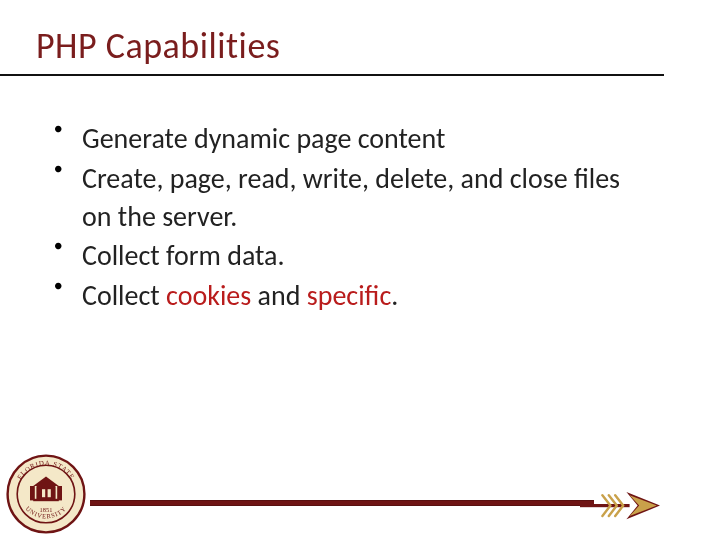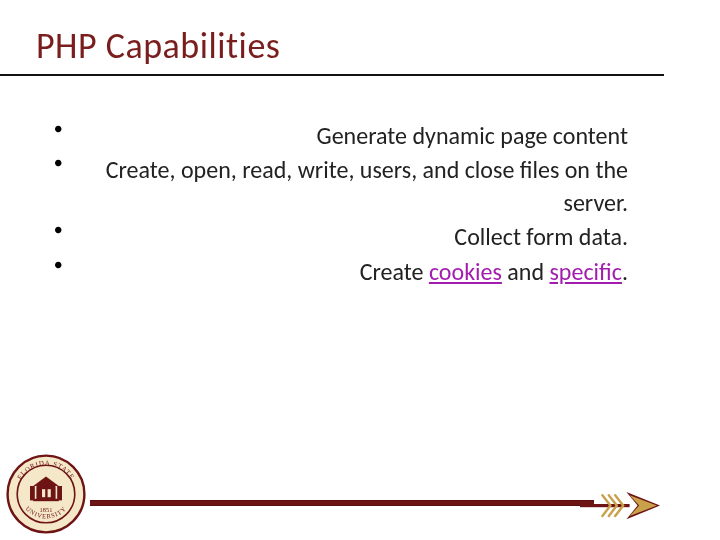--- a/index.html
+++ b/index.html
@@ -2,41 +2,41 @@
 <html><head>
 <meta charset="utf-8">
 <style>
   * { margin: 0; padding: 0; box-sizing: border-box; }
   html, body { width: 720px; height: 540px; font-family: Calibri, "Segoe UI", Arial, sans-serif; background: #fff; color: #1a1a1a; }
   .slide { position: relative; width: 664px; height: 540px; padding: 24px 36px 0 36px; }
   .title { font-size: 36px; font-weight: 400; letter-spacing: 0.5px; color: #7a1d1d; margin-bottom: 6px; }
   .title-rule { border: none; border-top: 2px solid #111; margin-left: -36px; margin-right: -36px; }
   .content { padding-top: 44px; padding-left: 10px; }
   ul.bullets { list-style: none; }
-  ul.bullets li { position: relative; font-size: 24px; line-height: 1.35; color: #222; padding-left: 36px; margin-bottom: 2px; text-align: right; }
+  ul.bullets li { position: relative; font-size: 28px; line-height: 1.35; color: #222; padding-left: 36px; margin-bottom: 2px; }
   ul.bullets li::before { content: "●"; position: absolute; left: 8px; top: 0; font-size: 14px; color: #000; }
-  .hl { color: #a21caf; text-decoration: underline; }
+  .hl { color: #b91c1c; }
   .footer-line-wrap { position: absolute; left: 0; right: 0; bottom: 34px; padding: 0 70px 0 90px; }
   .footer-line { height: 6px; background: #6f1414; border-top: 1px solid #5a1010; border-bottom: 1px solid #5a1010; }
   .seal { position: absolute; left: 6px; bottom: 6px; width: 80px; height: 80px; }
   .spear { position: absolute; right: 4px; bottom: 12px; width: 80px; height: 44px; }
 </style>
 </head>
 <body>
 
 <div class="slide">
   <h1 class="title">PHP Capabilities</h1>
   <hr class="title-rule">
 
   <div class="content">
     <ul class="bullets">
         <li><span>Generate dynamic page content</span></li>
-        <li><span>Create, open, read, write, users, and close files on the server.</span></li>
+        <li><span>Create, page, read, write, delete, and close files on the server.</span></li>
         <li><span>Collect form data.</span></li>
-        <li><span>Create </span><span class="hl">cookies</span><span> and </span><span class="hl">specific</span><span>.</span></li>
+        <li><span>Collect </span><span class="hl">cookies</span><span> and </span><span class="hl">specific</span><span>.</span></li>
       </ul>
   </div>
 
   <div class="footer-line-wrap">
     <div class="footer-line"></div>
   </div>
 
   <div class="seal">
     <svg viewBox="0 0 100 100" width="80" height="80">
       <circle cx="50" cy="50" r="48" fill="#f4e8c8" stroke="#6f1414" stroke-width="3"></circle>

